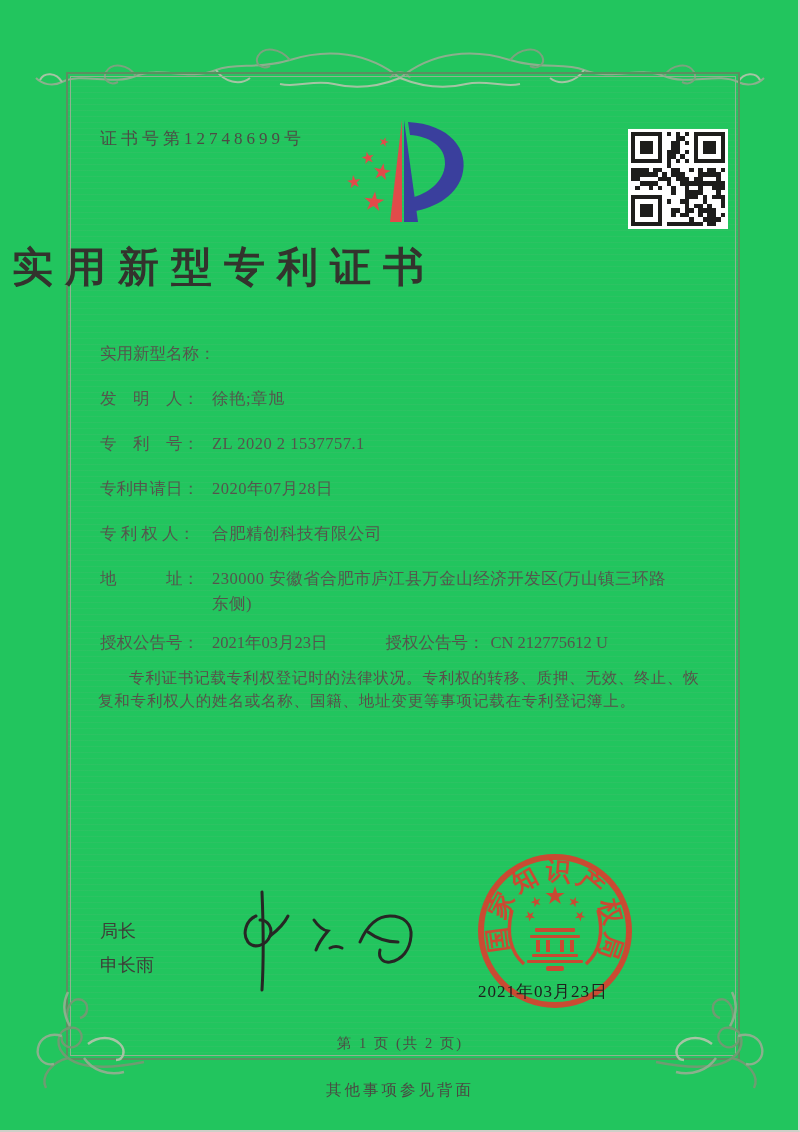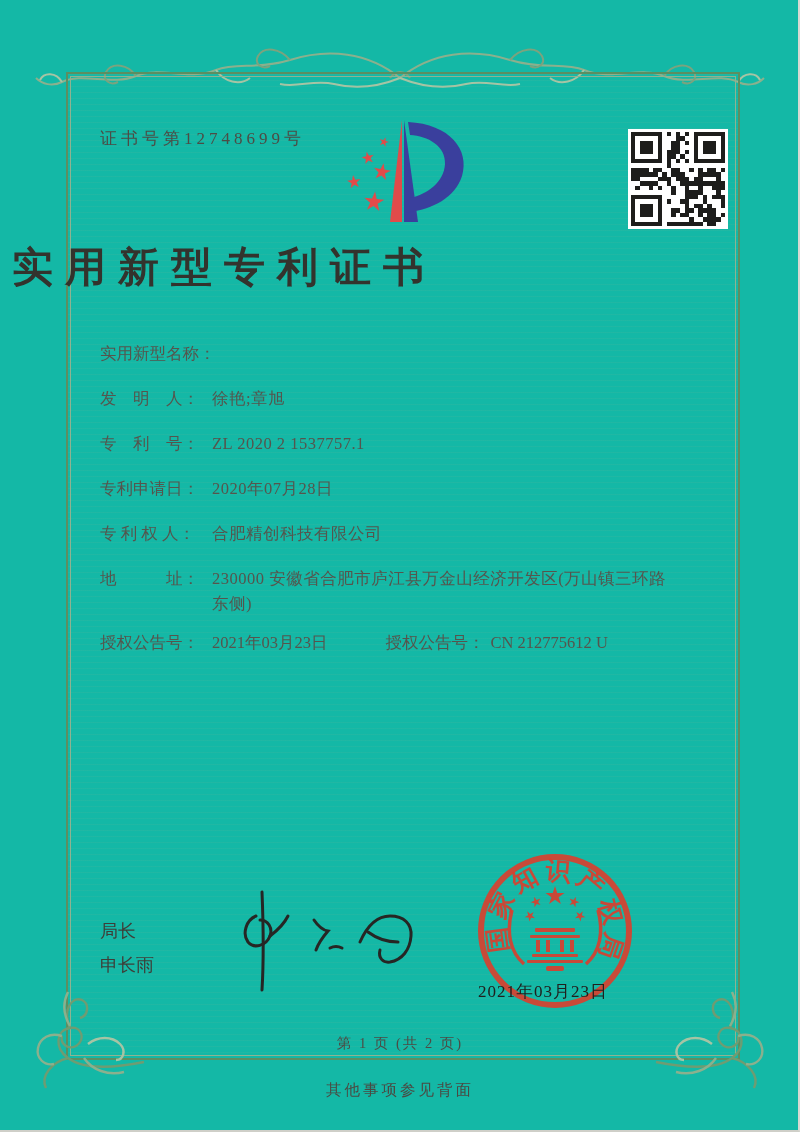--- a/index.html
+++ b/index.html
@@ -1,19 +1,19 @@
 <!DOCTYPE html>
 <html><head>
 <meta charset="utf-8">
 <style>
   html,body{margin:0;padding:0;}
   .page{
     position:relative;
     width:800px;height:1132px;
-    background:#14b8a6;
+    background:#22c55e;
     font-family:"Liberation Serif","DejaVu Serif",serif;
     overflow:hidden;
     border-right:2px solid #d9d9d2;
     border-bottom:2px solid #cfcfc8;
     box-sizing:border-box;
   }
   
   .frame{
     position:absolute;left:66px;top:72px;width:674px;height:988px;
     border:2px solid #5d8e61;
@@ -625,20 +625,21 @@
         <span>2021年03月23日</span>
       </span>
       <span class="pair pair2">
         <span style="margin-right:6px;">授权公告号：</span>
         <span>CN 212775612 U</span>
       </span>
     </div>
   </div>
 
   <div class="paras">
+    <p>专利证书记载专利权登记时的法律状况。专利权的转移、质押、无效、终止、恢复和专利权人的姓名或名称、国籍、地址变更等事项记载在专利登记簿上。</p>
   </div>
 
   <div class="director">
     <div>局长</div>
     <div>申长雨</div>
   </div>
 
   <svg class="signature" viewBox="0 0 210 110">
     <g fill="none" stroke="#262624" stroke-width="3" stroke-linecap="round">
       <path d="M38,30 C28,34 24,48 30,56 C36,63 48,60 52,50 C55,42 50,34 42,34"></path>

